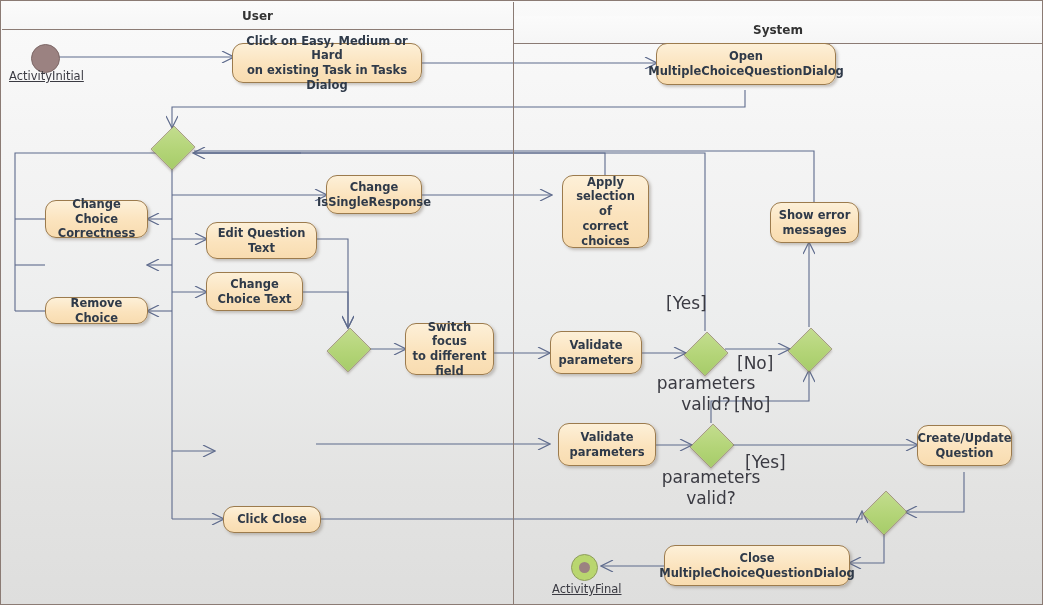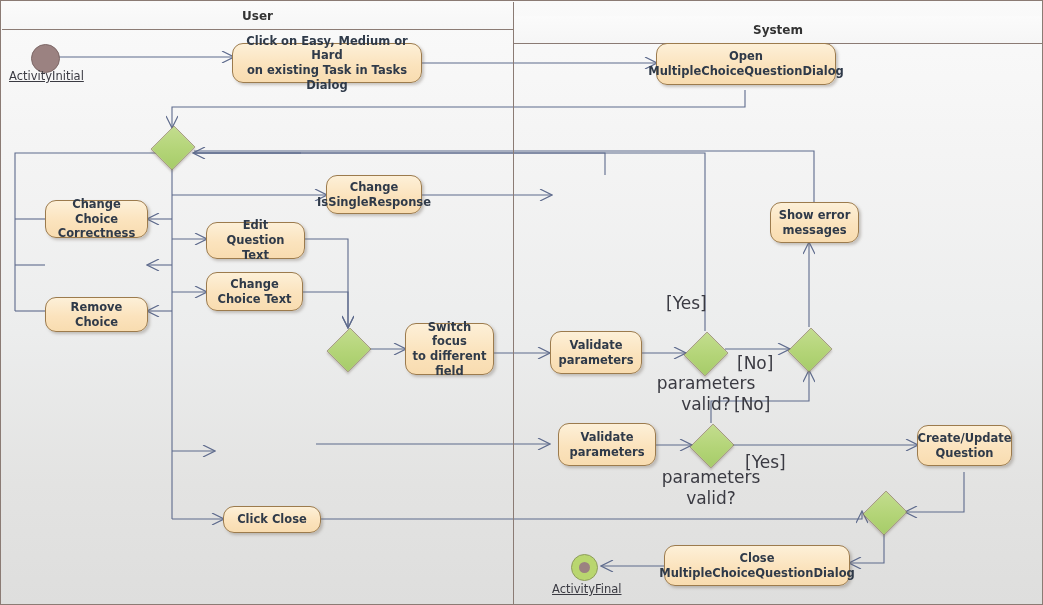--- a/index.html
+++ b/index.html
@@ -145,34 +145,38 @@
 
   <div class="final-o" style="left:570px;top:553px;">
     <div class="final-i"></div>
   </div>
   <div class="cap" style="left:551px;top:581px;">ActivityFinal</div>
 
   <div class="act" style="left:231px;top:42px;width:190px;height:40px;">Click on Easy, Medium or Hard
 on existing Task in Tasks Dialog</div>
   <div class="act" style="left:44px;top:199px;width:103px;height:38px;">Change Choice
 Correctness</div>
-  <div class="act" style="left:44px;top:296px;width:103px;height:35px;">Remove Choice</div>
-  <div class="act" style="left:205px;top:221px;width:99px;height:37px;">Edit Question
+  <div class="act" style="left:44px;top:296px;width:103px;height:27px;">Remove Choice</div>
+  <div class="act" style="left:205px;top:221px;width:111px;height:37px;">Edit Question
 Text</div>
   <div class="act" style="left:205px;top:271px;width:97px;height:39px;">Change
 Choice Text</div>
   <div class="act" style="left:325px;top:174px;width:96px;height:39px;">Change
 IsSingleResponse</div>
   <div class="act" style="left:404px;top:322px;width:89px;height:52px;">Switch focus
 to different
 field</div>
   <div class="act" style="left:222px;top:505px;width:98px;height:27px;">Click Close</div>
 
   <div class="act" style="left:655px;top:42px;width:180px;height:42px;">Open
 MultipleChoiceQuestionDialog</div>
+  <div class="act" style="left:561px;top:174px;width:87px;height:73px;">Apply
+selection of
+correct
+choices</div>
   <div class="act" style="left:549px;top:330px;width:92px;height:43px;">Validate
 parameters</div>
   <div class="act" style="left:557px;top:422px;width:98px;height:43px;">Validate
 parameters</div>
   <div class="act" style="left:769px;top:201px;width:89px;height:41px;">Show error
 messages</div>
   <div class="act" style="left:916px;top:424px;width:95px;height:41px;">Create/Update
 Question</div>
   <div class="act" style="left:663px;top:544px;width:186px;height:41px;">Close
 MultipleChoiceQuestionDialog</div>

